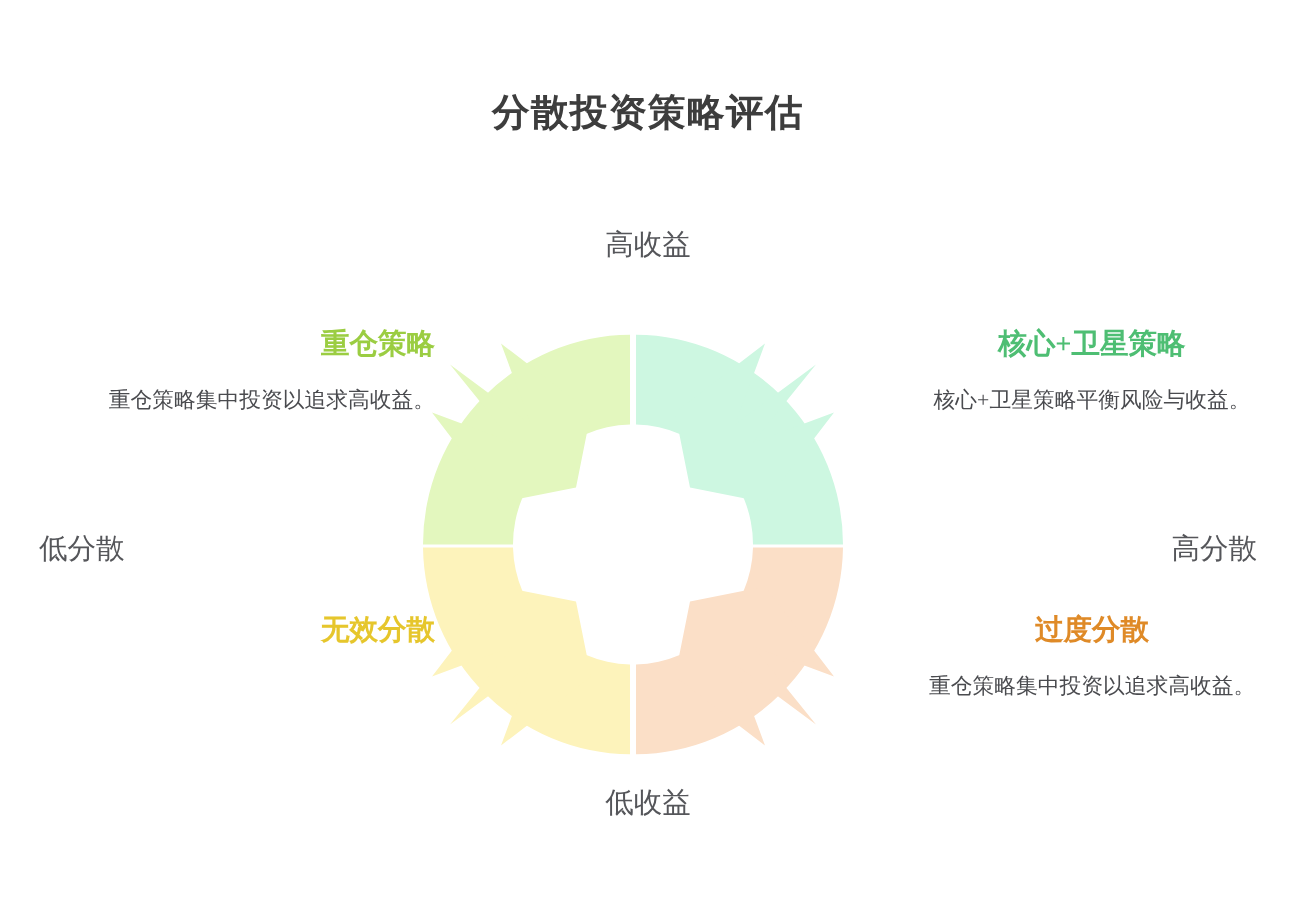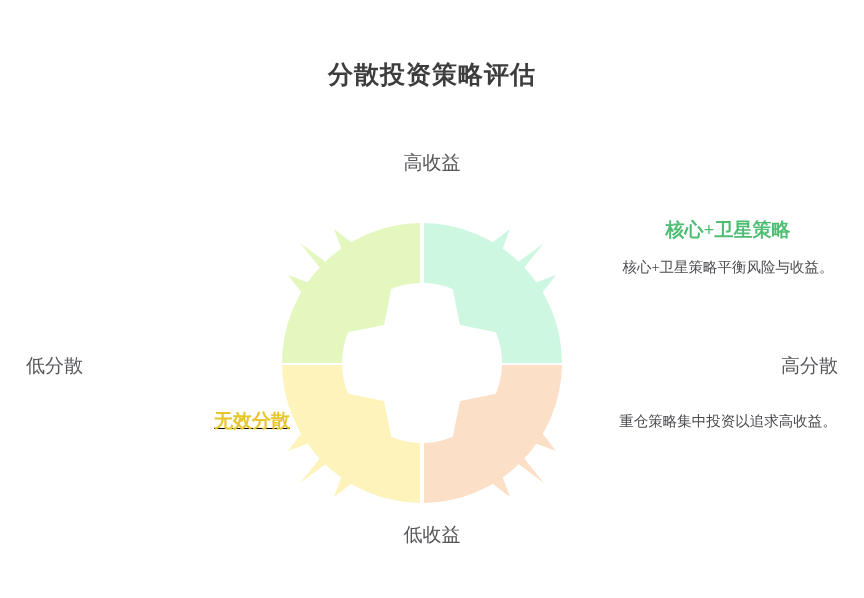--- a/index.html
+++ b/index.html
@@ -65,21 +65,21 @@
     font-size: 14.5px;
     line-height: 1.62;
     color: #4a4b4f;
     margin: 0;
     font-family: "Liberation Serif", "DejaVu Serif", serif;
   }
   .align-right { text-align: right; }
   .align-left  { text-align: center; }
 
   #quad-top-left     { left: 18px;  top: 219px; }
-  #quad-bottom-left  { left: 18px;  top: 410px; text-decoration: underline; }
+  #quad-bottom-left  { left: 18px;  top: 410px; }
   #quad-top-right    { left: 592px; top: 219px; }
   #quad-bottom-right { left: 592px; top: 410px; }
 </style>
 </head>
 <body>
 
 <div id="canvas">
 
   <div id="chart-title">分散投资策略评估</div>
 
@@ -155,27 +155,32 @@
                  L 168 228
                  L 178 178
                  L 228 168
                  L 274 228
                  L 220 208
                  Z" fill="#FBDFC7"></path>
       </g>
     </svg>
   </div>
 
+  <div class="quadrant align-right" id="quad-top-left">
+    <p class="q-heading" id="h-tl" style="color: rgb(155, 205, 66);">重仓策略</p>
+    <p class="q-desc">重仓策略集中投资以追求高收益。</p>
+  </div>
 
   <div class="quadrant align-left" id="quad-top-right">
     <p class="q-heading" id="h-tr" style="color: rgb(78, 190, 115);">核心+卫星策略</p>
     <p class="q-desc">核心+卫星策略平衡风险与收益。</p>
   </div>
 
   <div class="quadrant align-right" id="quad-bottom-left">
     <p class="q-heading" id="h-bl" style="color: rgb(230, 198, 44);">无效分散</p>
   </div>
 
   <div class="quadrant align-left" id="quad-bottom-right">
+    <p class="q-heading" id="h-br" style="color: rgb(223, 138, 39);">过度分散</p>
     <p class="q-desc">重仓策略集中投资以追求高收益。</p>
   </div>
 
 </div>
 
 </body></html>

